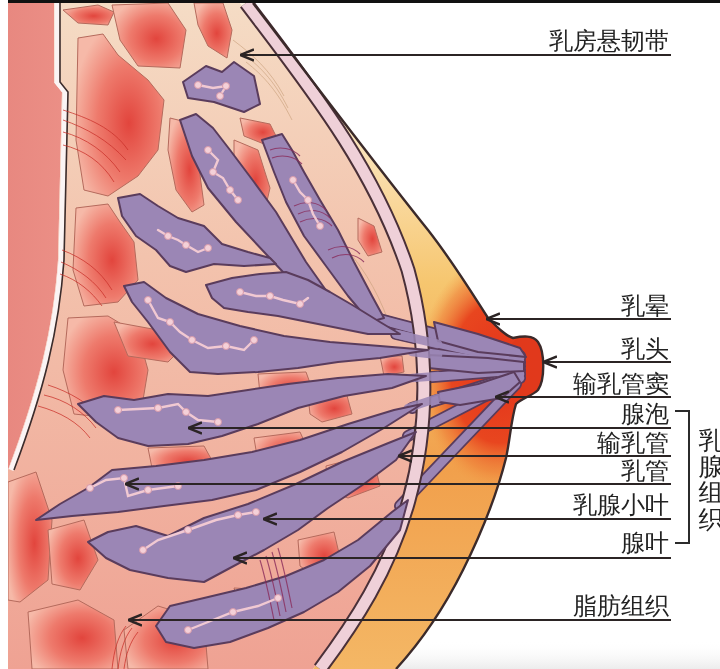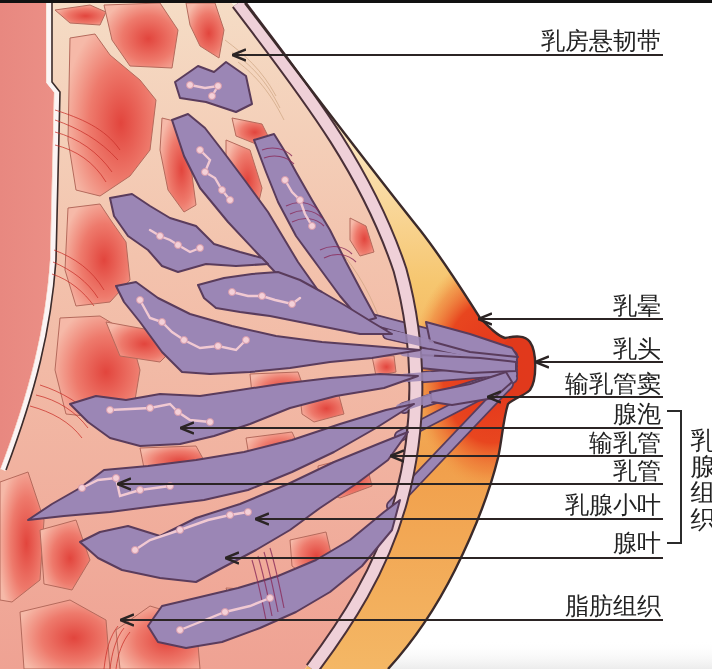--- a/index.html
+++ b/index.html
@@ -3,20 +3,21 @@
   <meta charset="utf-8">
   <style>
     html, body { margin: 0; padding: 0; background: #ffffff; }
     .canvas {
       position: relative;
       width: 712px;
       height: 669px;
       overflow: hidden;
       background: #ffffff;
       font-family: "DejaVu Sans", "Liberation Sans", sans-serif;
+      padding-left: 8px;
     }
     svg { display: block; }
     .label-text {
       font-family: "DejaVu Sans", "Liberation Sans", sans-serif;
       font-size: 24px;
       fill: #222222;
     }
     .group-char {
       font-family: "DejaVu Sans", "Liberation Sans", sans-serif;
       font-size: 25px;

